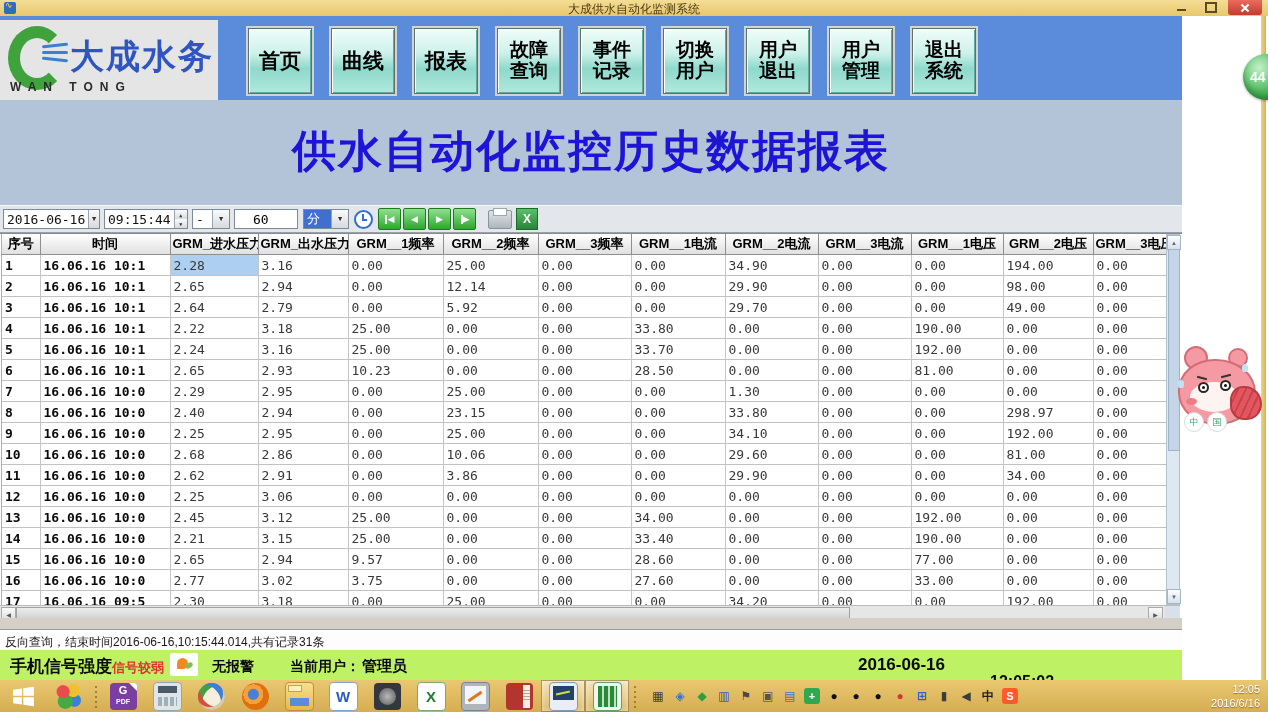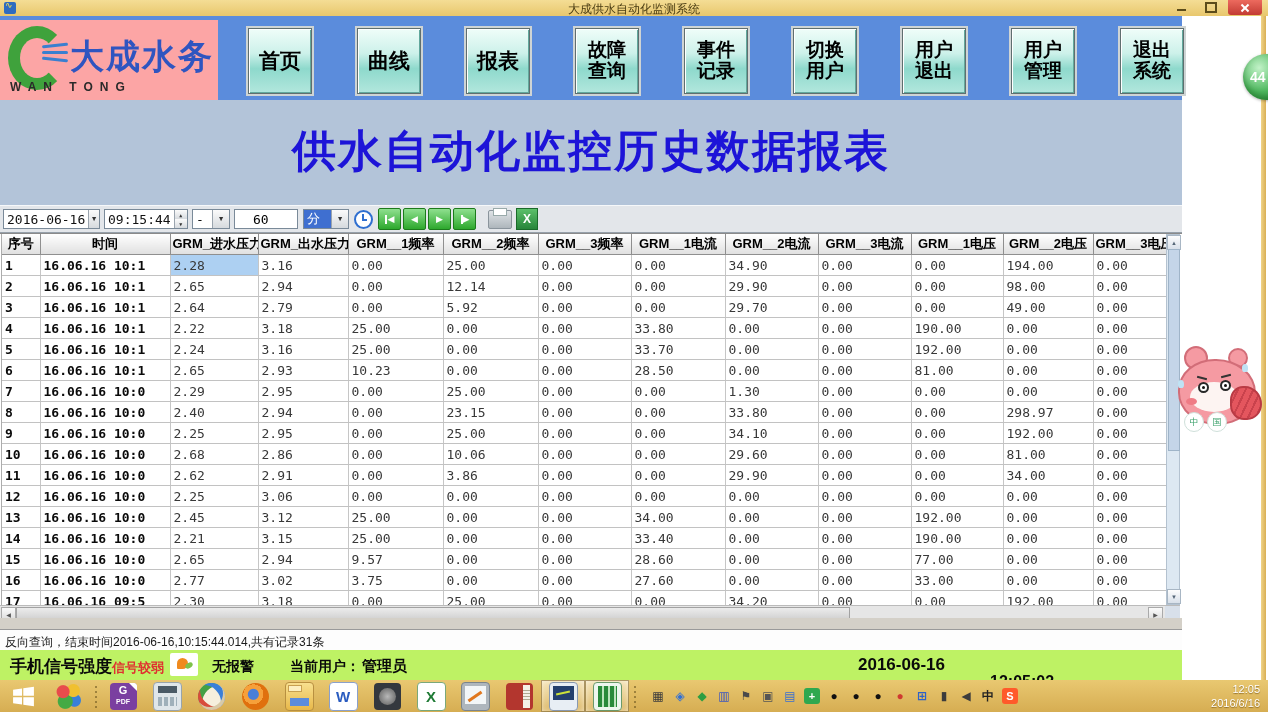--- a/index.html
+++ b/index.html
@@ -16,28 +16,28 @@
   .wc-min{left:1168px;width:26px;}
   .wc-min::after{content:"";width:9px;height:2px;background:#5c4c1a;margin-top:5px;}
   .wc-max{left:1198px;width:26px;}
   .wc-max::after{content:"";width:8px;height:7px;border:2px solid #5c4c1a;}
   .wc-close{left:1228px;width:34px;background:linear-gradient(#ec6a5e,#c23b33);border-radius:0 0 3px 3px;}
   .wc-close::before,.wc-close::after{content:"";position:absolute;width:10px;height:2px;background:#fff;}
   .wc-close::before{transform:rotate(45deg);} .wc-close::after{transform:rotate(-45deg);}
 
   
   .navbar{position:absolute;left:0;top:16px;width:1182px;height:84px;background:#5b8cdc;}
-  .logo{position:absolute;left:0;top:4px;width:218px;height:80px;background:#fca5a5;}
+  .logo{position:absolute;left:0;top:4px;width:218px;height:80px;background:#e5e5e5;}
   .logo-c{position:absolute;left:8px;top:6px;width:34px;height:40px;border:12px solid #3fa23c;
     border-right-color:transparent;border-radius:50%;}
   .logo-wave{position:absolute;left:42px;width:26px;height:3px;background:#3a7fd0;border-radius:2px;}
   .logo-wave.w1{top:24px;transform:rotate(-6deg);} .logo-wave.w2{top:31px;} .logo-wave.w3{top:38px;transform:rotate(6deg);}
   .logo-name{position:absolute;left:70px;top:14px;font-size:34px;font-weight:900;color:#2f55c0;letter-spacing:2px;white-space:nowrap;}
   .logo-sub{position:absolute;left:10px;top:60px;font-size:12px;font-weight:bold;color:#2a2a2a;letter-spacing:7px;}
-  #nav-buttons{position:absolute;left:248px;top:12px;display:flex;gap:45px;}
+  #nav-buttons{position:absolute;left:248px;top:12px;display:flex;gap:19px;}
   .navbtn{width:62px;height:64px;cursor:pointer;display:flex;flex-direction:column;justify-content:center;align-items:center;
     background:linear-gradient(180deg,#effdf9 0%,#cdf1ea 38%,#8ed9cc 62%,#b2e7dd 100%);
     border:1px solid #5f6f6f;box-shadow:0 0 0 2px #cfd4d4,inset 1px 1px 0 #ffffff,inset -1px -1px 0 #62a89d;}
   .navbtn span{display:block;font-size:21px;font-weight:bold;color:#000;line-height:1.1;white-space:nowrap;}
   .navbtn.two span{font-size:19px;}
 
   
   .band{position:absolute;left:0;top:100px;width:1182px;height:105px;background:#b3c4d9;}
   .page-title{position:absolute;left:0;top:22px;width:100%;text-align:center;
     font-size:44px;font-weight:bold;color:#1d14d8;letter-spacing:2px;white-space:nowrap;}

